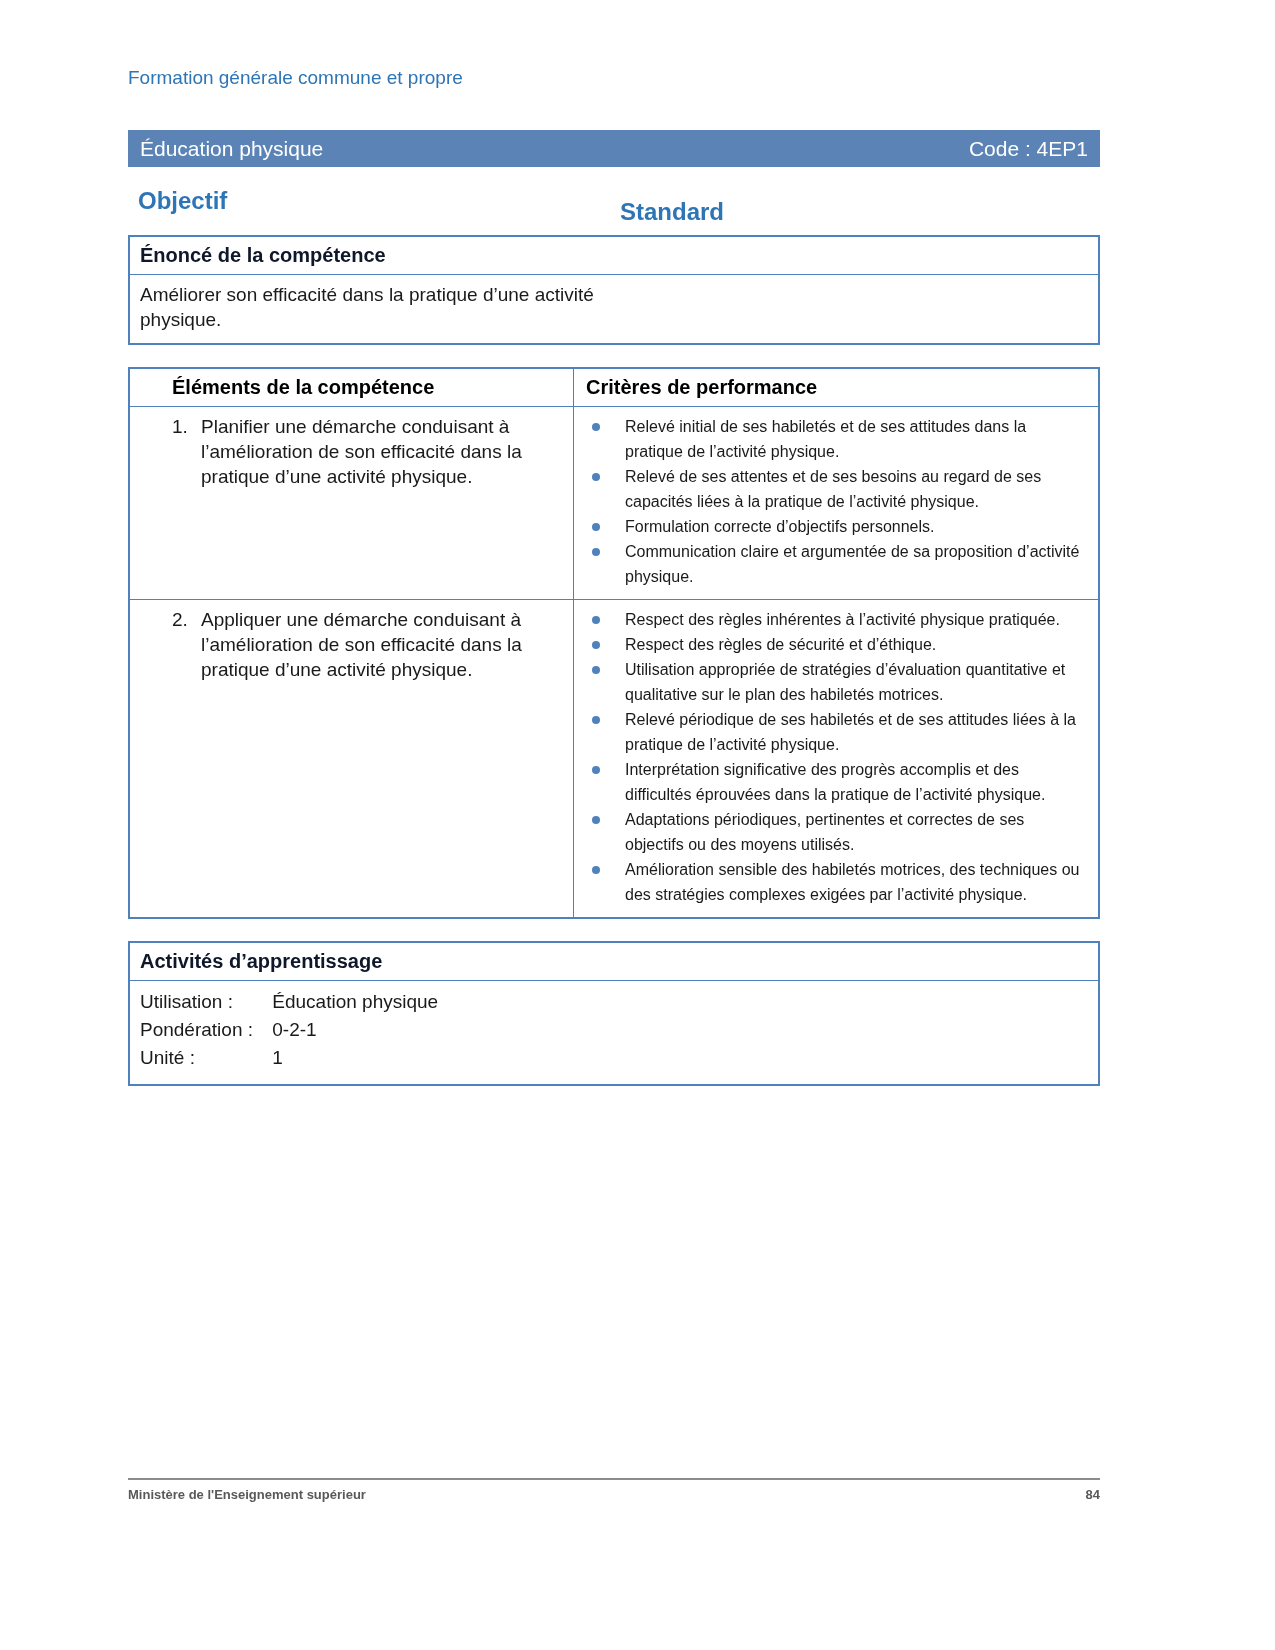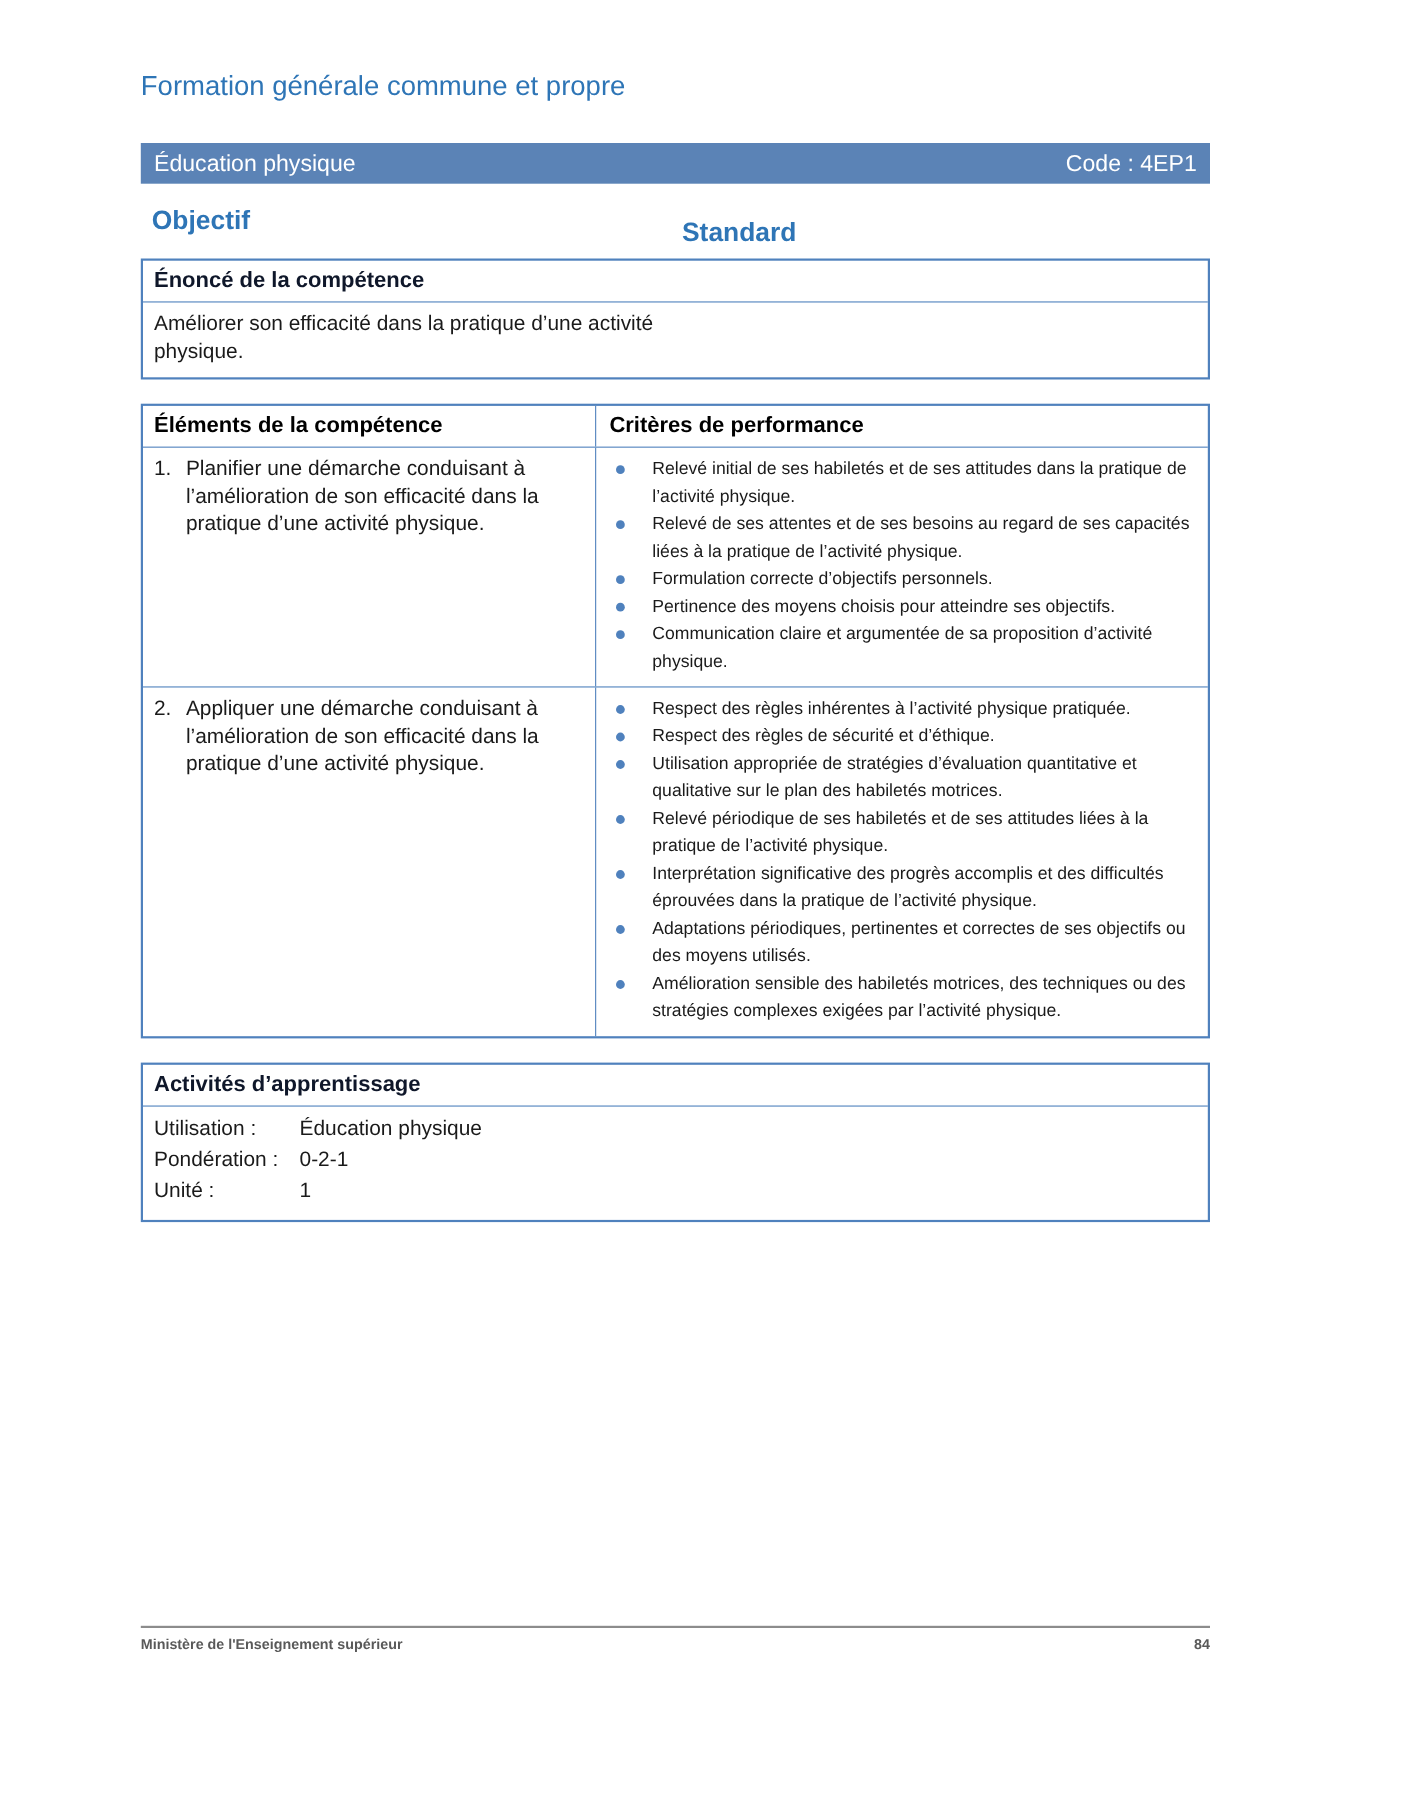--- a/index.html
+++ b/index.html
@@ -10,21 +10,21 @@
     background:#fff;
     font-family:"Liberation Sans", sans-serif;
     color:#1a1a1a;
     overflow:hidden;
   }
   .content { position:absolute; left:128px; top:0; width:972px; }
 
   .breadcrumb {
     margin-top:66px;
     color:var(--accent-text,#2e75b6);
-    font-size:25px;
+    font-size:19px;
     line-height:24px;
   }
 
   .header-bar {
     margin-top:40px;
     background:var(--header-bar-bg,#5b83b6);
     color:#fff;
     display:flex; justify-content:space-between; align-items:center;
     height:37px;
     padding:0 12px;
@@ -63,20 +63,21 @@
   }
   .enonce-text { max-width:480px; }
 
   
   .trow { display:flex; align-items:stretch; }
   .trow + .trow { border-top:1px solid var(--border-blue,#4f81bd); }
   .tcell-left {
     width:412px; flex:none;
     border-right:1px solid var(--border-blue,#4f81bd);
     padding:7px 8px 10px 10px;
+    margin-left:32px;
   }
   .tcell-right { flex:1; padding:7px 8px 10px 0; }
   .thead .tcell-left, .thead .tcell-right {
     font-weight:bold; font-size:20px; line-height:25px; color:#000;
     padding-top:6px; padding-bottom:6px;
   }
   .thead .tcell-right { padding-left:12px; }
 
   .element { display:flex; font-size:19px; line-height:25px; }
   .element .num { width:29px; flex:none; }
@@ -140,21 +141,20 @@
           <div class="element">
             <span class="num">1.</span>
             <span class="etext">Planifier une démarche conduisant à l’amélioration de son efficacité dans la pratique d’une activité physique.</span>
           </div>
         </div>
         <div class="tcell-right">
           <ul class="criteria">
             <li>Relevé initial de ses habiletés et de ses attitudes dans la pratique de l’activité physique.</li>
             <li>Relevé de ses attentes et de ses besoins au regard de ses capacités liées à la pratique de l’activité physique.</li>
             <li>Formulation correcte d’objectifs personnels.</li>
-            <li>Pertinence des moyens choisis pour atteindre ses objectifs.</li>
             <li>Communication claire et argumentée de sa proposition d’activité physique.</li>
           </ul>
         </div>
       </div>
 
       <div class="trow">
         <div class="tcell-left">
           <div class="element">
             <span class="num">2.</span>
             <span class="etext">Appliquer une démarche conduisant à l’amélioration de son efficacité dans la pratique d’une activité physique.</span>

